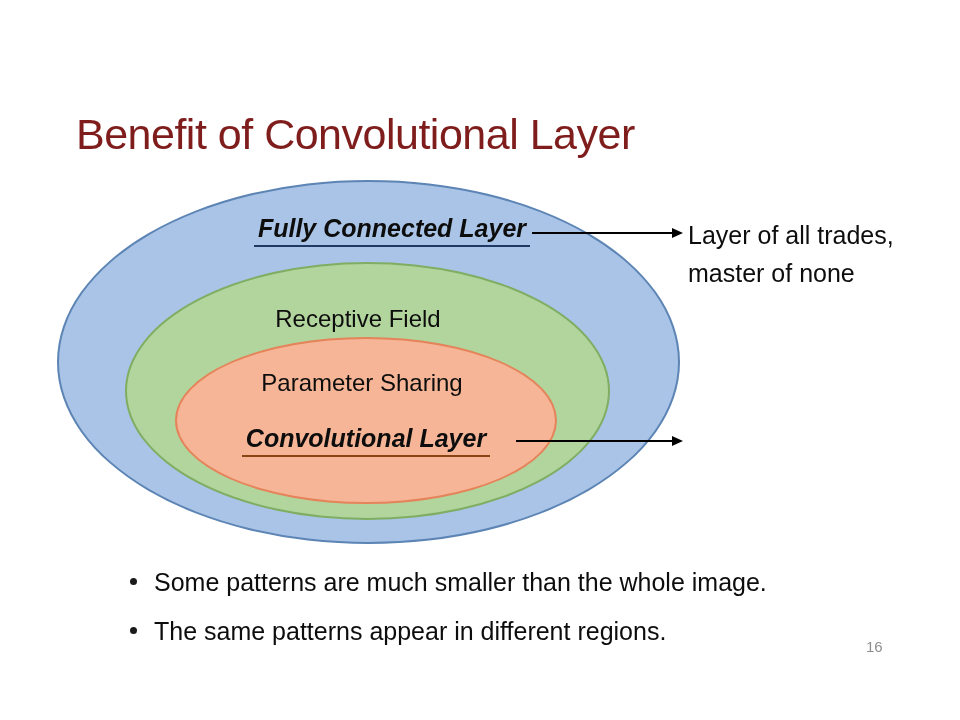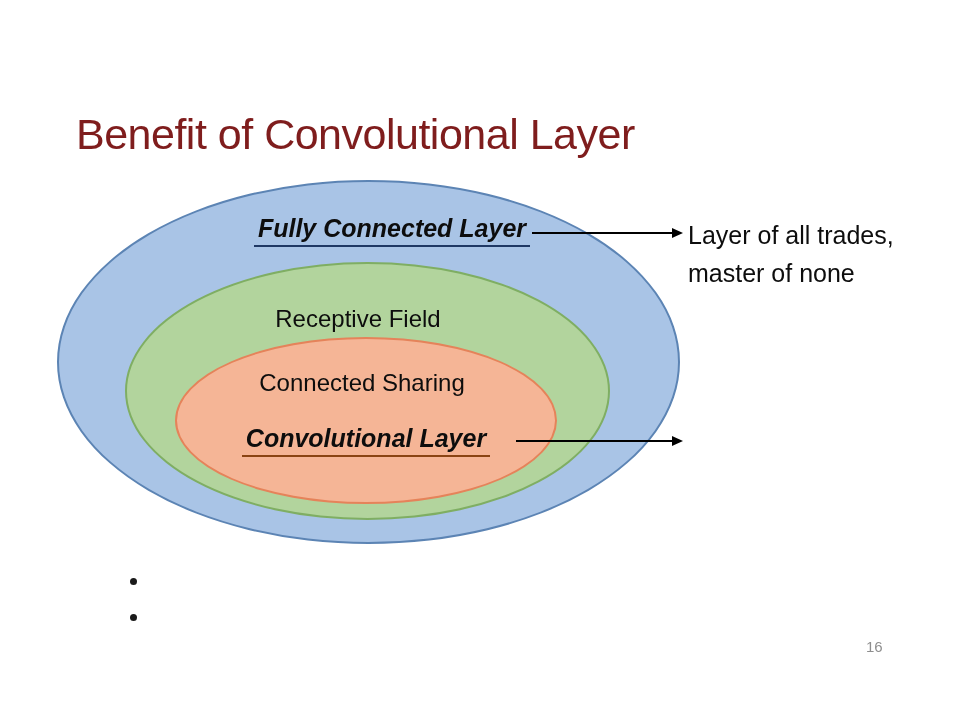--- a/index.html
+++ b/index.html
@@ -57,37 +57,39 @@
   <h1 class="title">Benefit of Convolutional Layer</h1>
 
   <div class="ellipse outer" style="background-color: rgb(169, 196, 230); border-color: rgb(92, 132, 180);"></div>
   <div class="ellipse middle" style="background-color: rgb(178, 212, 157); border-color: rgb(127, 174, 99);"></div>
   <div class="ellipse inner" style="background-color: rgb(245, 181, 150); border-color: rgb(229, 131, 90);"></div>
 
   <div class="dlabel strong lbl-fc">
     <span class="ul" style="border-bottom-color: rgb(31, 56, 100); margin-left: 48px;">Fully Connected Layer</span>
   </div>
   <div class="dlabel plain lbl-rf">Receptive Field</div>
-  <div class="dlabel plain lbl-ps">Connected Sharing</div>
+  <div class="dlabel plain lbl-ps">Parameter Sharing</div>
   <div class="dlabel strong lbl-conv">
     <span class="ul" style="border-bottom-color: rgb(138, 68, 19);">Convolutional Layer</span>
   </div>
 
   <div class="arrow a1" style="color: rgb(0, 0, 0);"></div>
   <div class="arrow a2" style="color: rgb(0, 0, 0);"></div>
 
   <div class="annotation top">
     <div>Layer of all trades,</div>
     <div>master of none</div>
   </div>
 
   <div class="bullets">
     <div class="bullet-row">
       <span class="bullet-dot"></span>
+      <span class="bullet-text">Some patterns are much smaller than the whole image.</span>
     </div>
     <div class="bullet-row">
       <span class="bullet-dot"></span>
+      <span class="bullet-text">The same patterns appear in different regions.</span>
     </div>
   </div>
 
   <div class="page-number">16</div>
 
 </div>
 
 </body></html>

